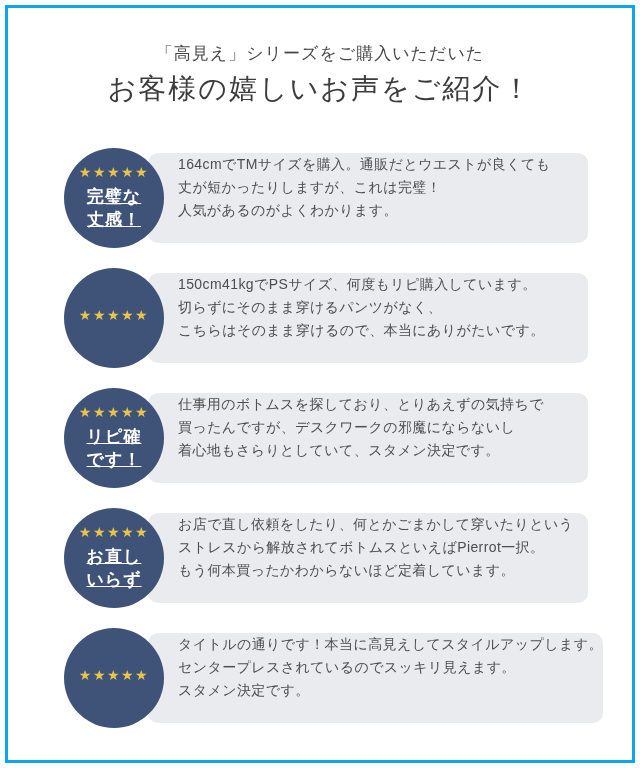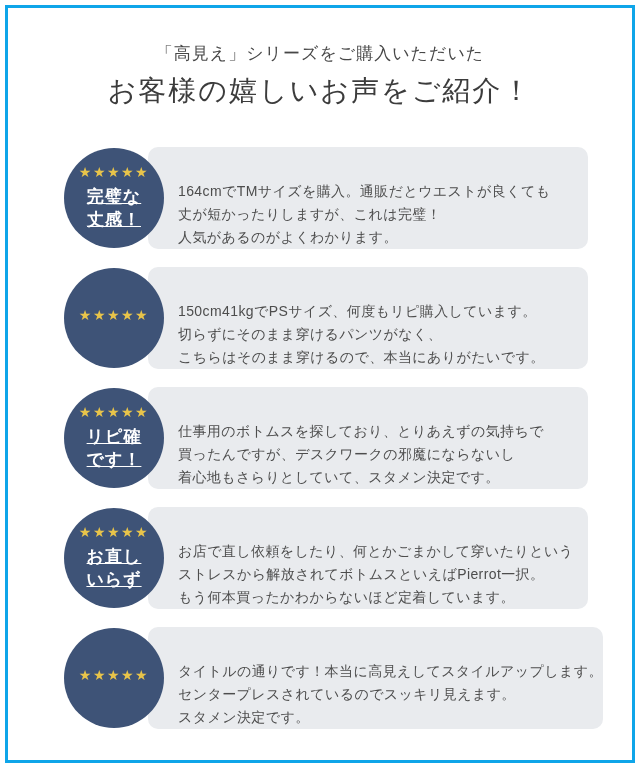--- a/index.html
+++ b/index.html
@@ -26,21 +26,21 @@
     padding-top: 36px;
   }
   .header-subtitle {
     font-family: "Liberation Serif", "DejaVu Serif", serif;
     font-size: 17px;
     letter-spacing: 1px;
     color: #474747;
     line-height: 1.2;
   }
   .header-title {
-    font-family: Liberation Sans, sans-serif;
+    font-family: Liberation Mono, monospace;
     font-size: 28px;
     letter-spacing: 2px;
     color: #3C3C3C;
     line-height: 1.25;
     margin-top: 9px;
     font-weight: 400;
   }
   .reviews {
     margin: 40px 44px 0 56px;
     display: flex;
@@ -79,24 +79,24 @@
     font-weight: bold;
     line-height: 23px;
     letter-spacing: 1px;
     text-decoration: underline;
   }
   .review-card {
     flex: 1;
     margin-left: -16px;
     background: #E9EBEE;
     border-radius: 10px;
-    height: 102px;
+    height: 90px;
     display: flex;
     flex-direction: column;
-    justify-content: flex-end;
+    justify-content: flex-start;
     padding-left: 30px;
     box-sizing: border-box;
     z-index: 1;
   }
   .review-line {
     font-size: 14px;
     line-height: 23px;
     color: #4D4D4D;
     letter-spacing: 0.4px;
     white-space: nowrap;

